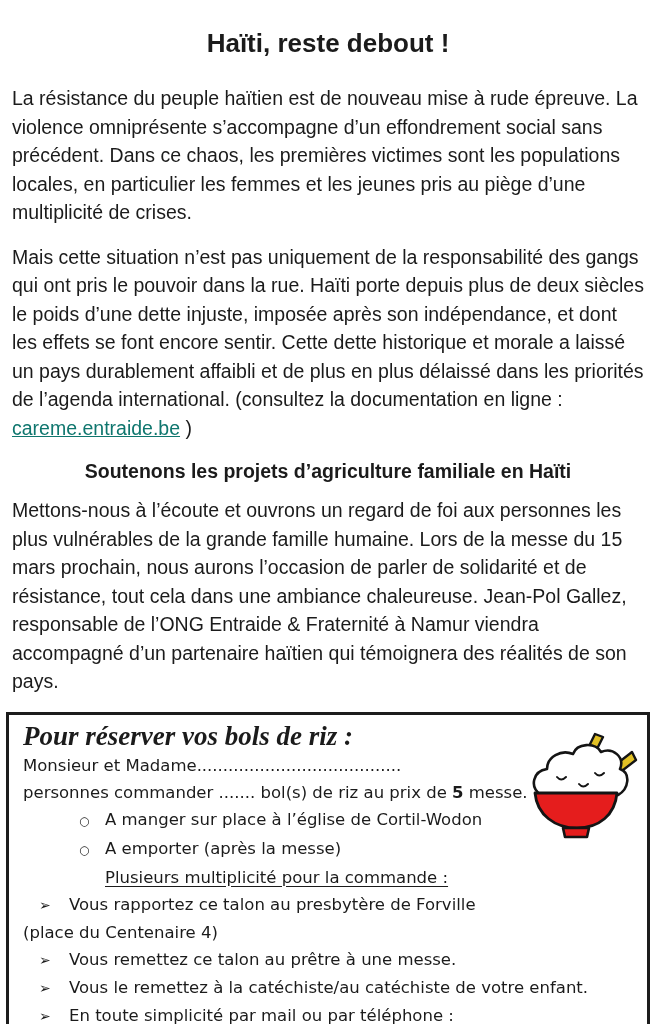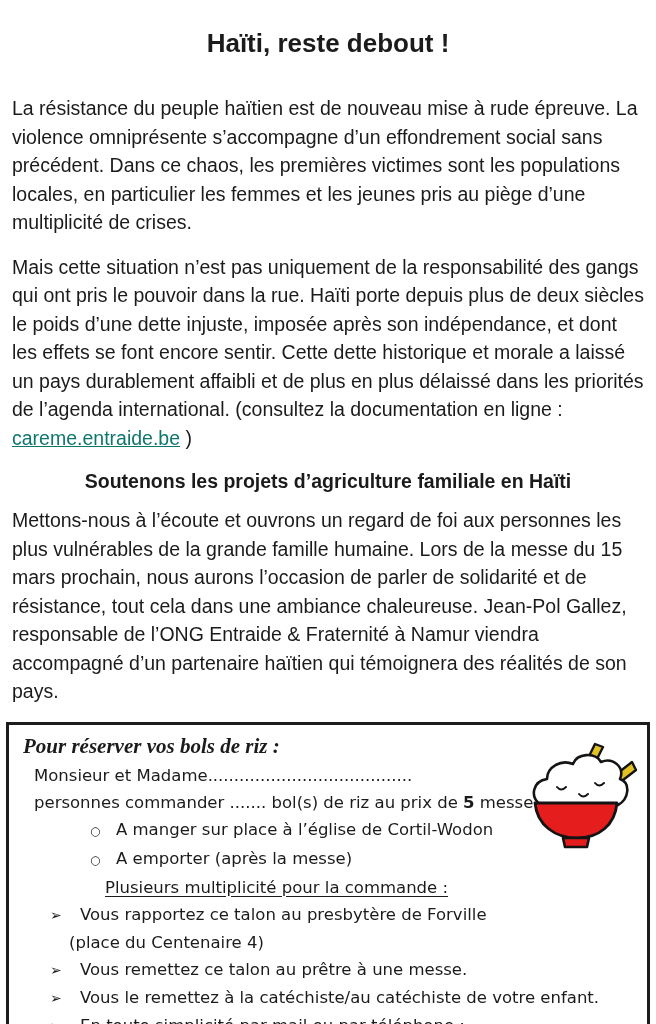--- a/index.html
+++ b/index.html
@@ -13,21 +13,21 @@
     box-sizing: border-box;
     width: 656px; height: 1024px;
     padding: 26px 12px 0 12px;
     overflow: hidden;
     background: #ffffff;
     position: relative;
   }
   h1.title {
     font-size: 26px; line-height: 34px;
     text-align: center; font-weight: bold;
-    margin: 0 0 34px 0;
+    margin: 0 0 24px 0;
   }
   p.body {
     font-size: 19.5px; line-height: 28.5px;
     margin: 0 0 16px 0;
   }
   h2.subtitle {
     font-size: 19.5px; line-height: 26px;
     text-align: center; font-weight: bold;
     margin: 13px 0 12px 0;
   }
@@ -41,25 +41,25 @@
     position: relative;
     box-sizing: border-box;
     margin: 2px -6px 0 -6px;
     border: 3px solid #1c1c1c;
     padding: 6px 14px 8px 14px;
     background: #ffffff;
   }
   .box-heading {
     font-family: "Liberation Serif", serif;
     font-weight: bold; font-style: italic;
-    font-size: 21px; line-height: 31px;
+    font-size: 27px; line-height: 31px;
   }
   .hand {
     font-family: "DejaVu Sans", sans-serif;
-    font-size: 16.5px; line-height: 27px; margin-left: 11px;
+    font-size: 16.5px; line-height: 27px;
   }
   .opt-row {
     display: flex; align-items: baseline;
   }
   .opt-row .bullet-circle {
     width: 26px; margin-left: 56px;
     font-size: 12px; flex: 0 0 auto;
   }
   .possibilities {
     margin-left: 82px;
@@ -67,21 +67,20 @@
     text-underline-offset: 3px;
   }
   .method-row {
     display: flex; align-items: baseline;
   }
   .method-row .bullet-arrow {
     width: 30px; margin-left: 16px;
     font-size: 14px; flex: 0 0 auto;
   }
   .method-cont {
-    margin-left: 46px;
   }
   .bowl-art {
     position: absolute;
     top: 16px; right: 8px;
     width: 120px; height: 114px;
   }
   b.price { font-weight: bold; }
 </style>
 </head>
 <body>

